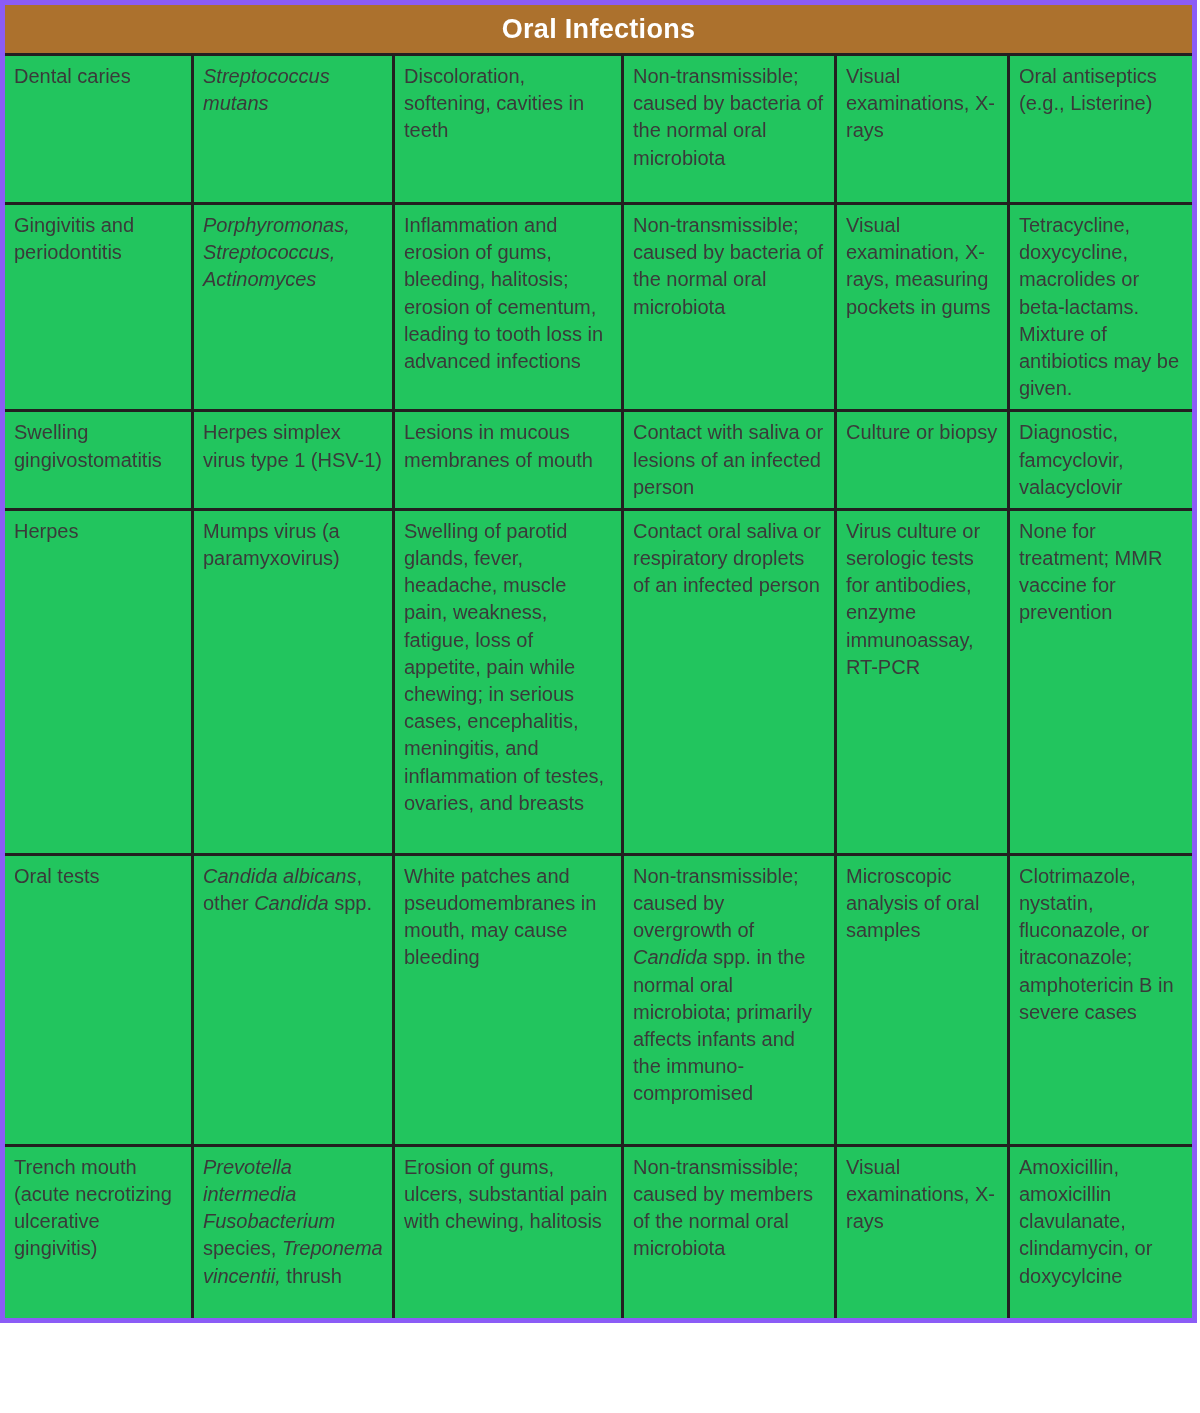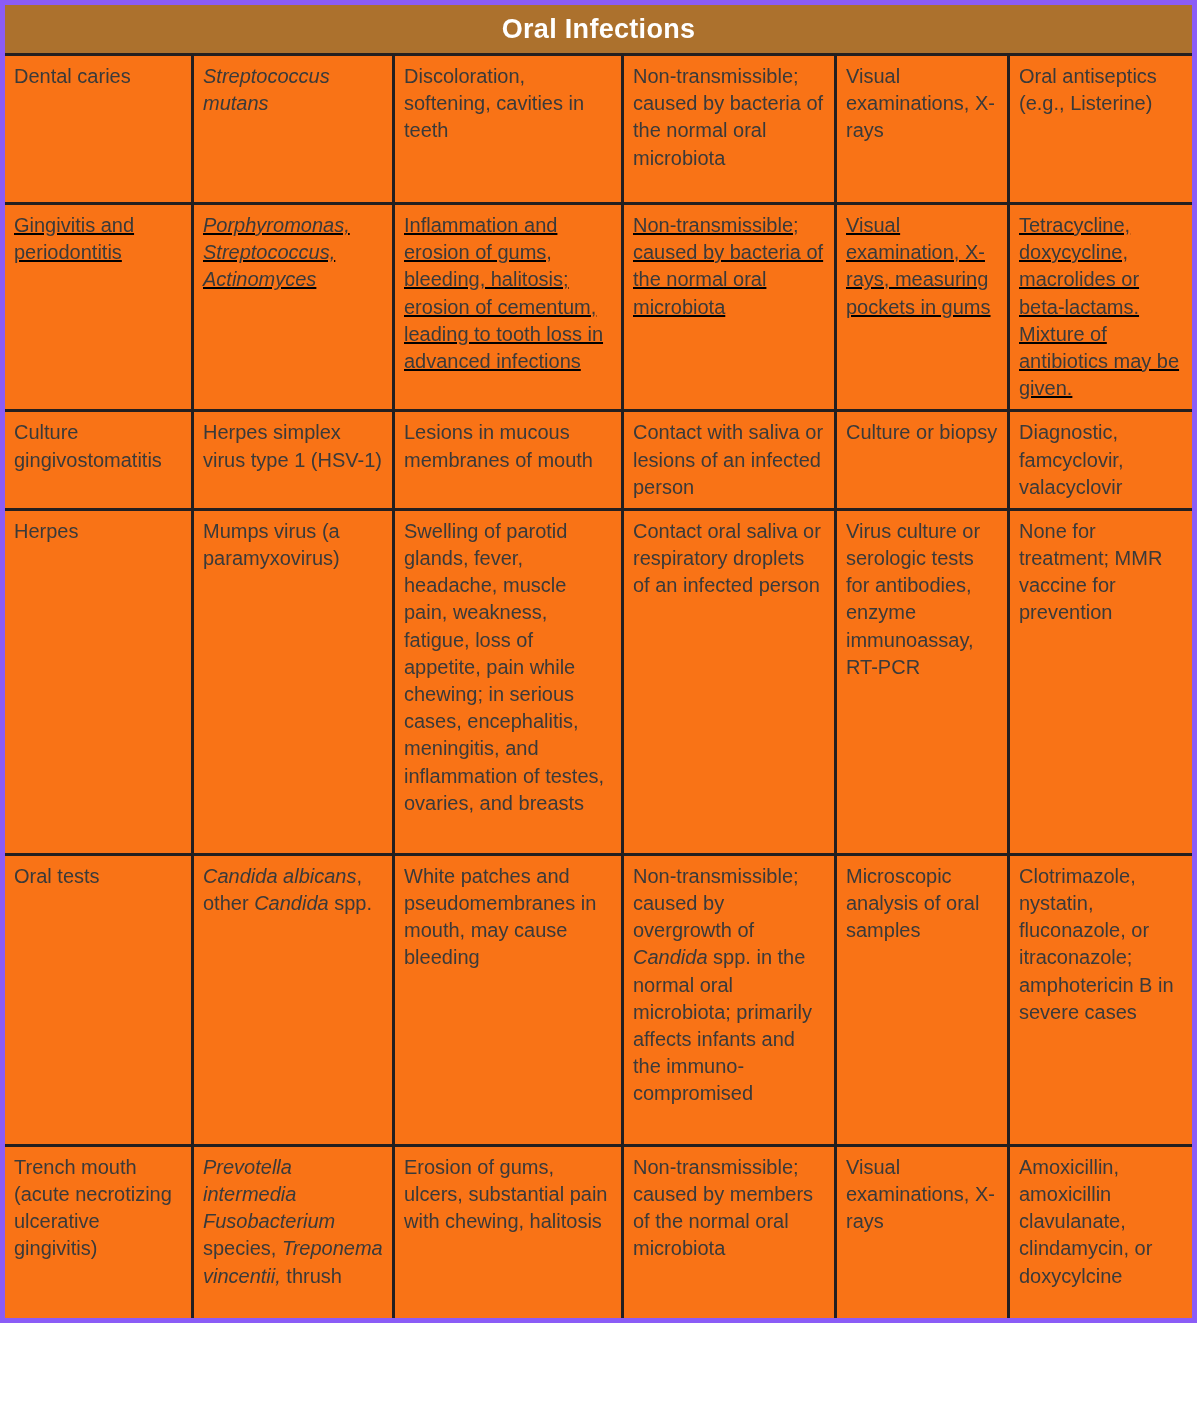--- a/index.html
+++ b/index.html
@@ -39,33 +39,33 @@
     color: #3b55a5;
     font-size: 24px;
     font-weight: bold;
     text-align: center;
     vertical-align: middle;
     height: 74px;
     padding: 6px 4px;
     line-height: 1.3;
   }
   td.body-cell {
-    background: #f97316;
+    background: #22c55e;
     color: #3a3a3a;
     font-size: 20px;
     line-height: 1.36;
     vertical-align: top;
     text-align: left;
     padding: 7px 9px;
   }
   td.body-cell i {
     font-style: italic;
   }
   tr.r1 { height: 149px; }
-  tr.r2 { height: 206px; text-decoration: underline; }
+  tr.r2 { height: 206px; }
   tr.r3 { height: 97px;  }
   tr.r4 { height: 345px; }
   tr.r5 { height: 291px; }
   tr.r6 { height: 175px; }
 </style>
 </head>
 <body>
 
 <div class="table-wrap">
   <table class="oral-infections">
@@ -94,21 +94,21 @@
       <tr class="r2">
         <td class="body-cell"><span>Gingivitis and periodontitis</span></td>
         <td class="body-cell"><i>Porphyromonas, Streptococcus, Actinomyces</i></td>
         <td class="body-cell"><span>Inflammation and erosion of gums, bleeding, halitosis; erosion of cementum, leading to tooth loss in advanced infections</span></td>
         <td class="body-cell"><span>Non-transmissible; caused by bacteria of the normal oral microbiota</span></td>
         <td class="body-cell"><span>Visual examination, X-rays, measuring pockets in gums</span></td>
         <td class="body-cell"><span>Tetracycline, doxycycline, macrolides or beta-lactams. Mixture of antibiotics may be given.</span></td>
       </tr>
 
       <tr class="r3">
-        <td class="body-cell"><span>Culture gingivostomatitis</span></td>
+        <td class="body-cell"><span>Swelling gingivostomatitis</span></td>
         <td class="body-cell"><span>Herpes simplex virus type 1 (HSV-1)</span></td>
         <td class="body-cell"><span>Lesions in mucous membranes of mouth</span></td>
         <td class="body-cell"><span>Contact with saliva or lesions of an infected person</span></td>
         <td class="body-cell"><span>Culture or biopsy</span></td>
         <td class="body-cell"><span>Diagnostic, famcyclovir, valacyclovir</span></td>
       </tr>
 
       <tr class="r4">
         <td class="body-cell"><span>Herpes</span></td>
         <td class="body-cell"><span>Mumps virus (a paramyxovirus)</span></td>

